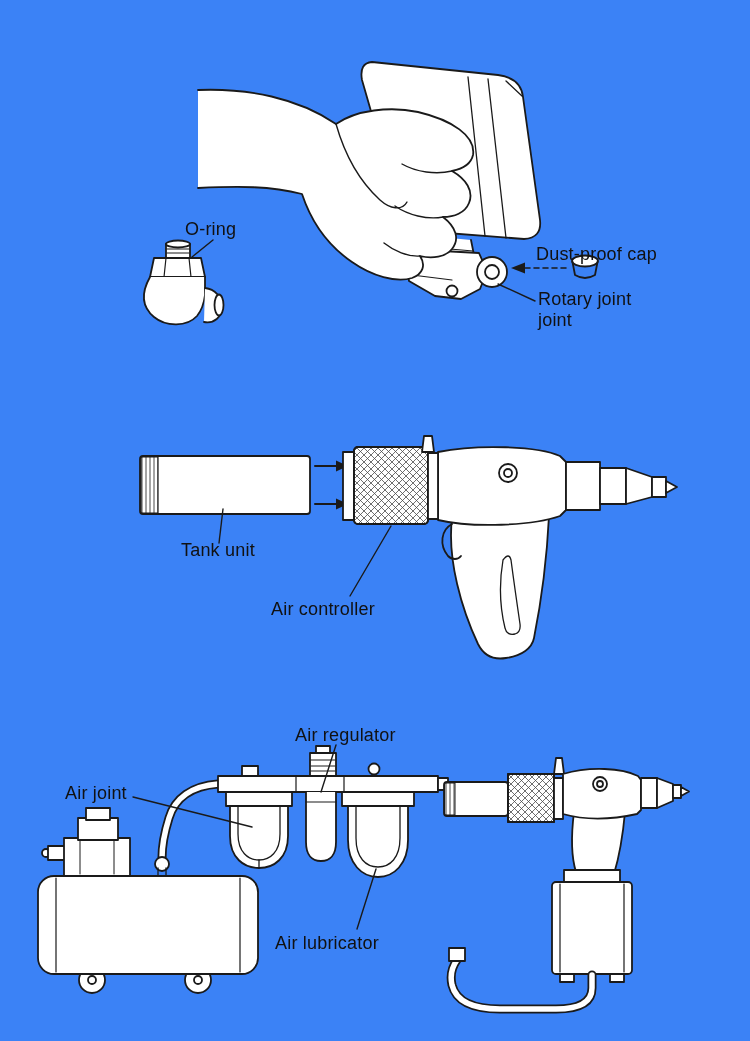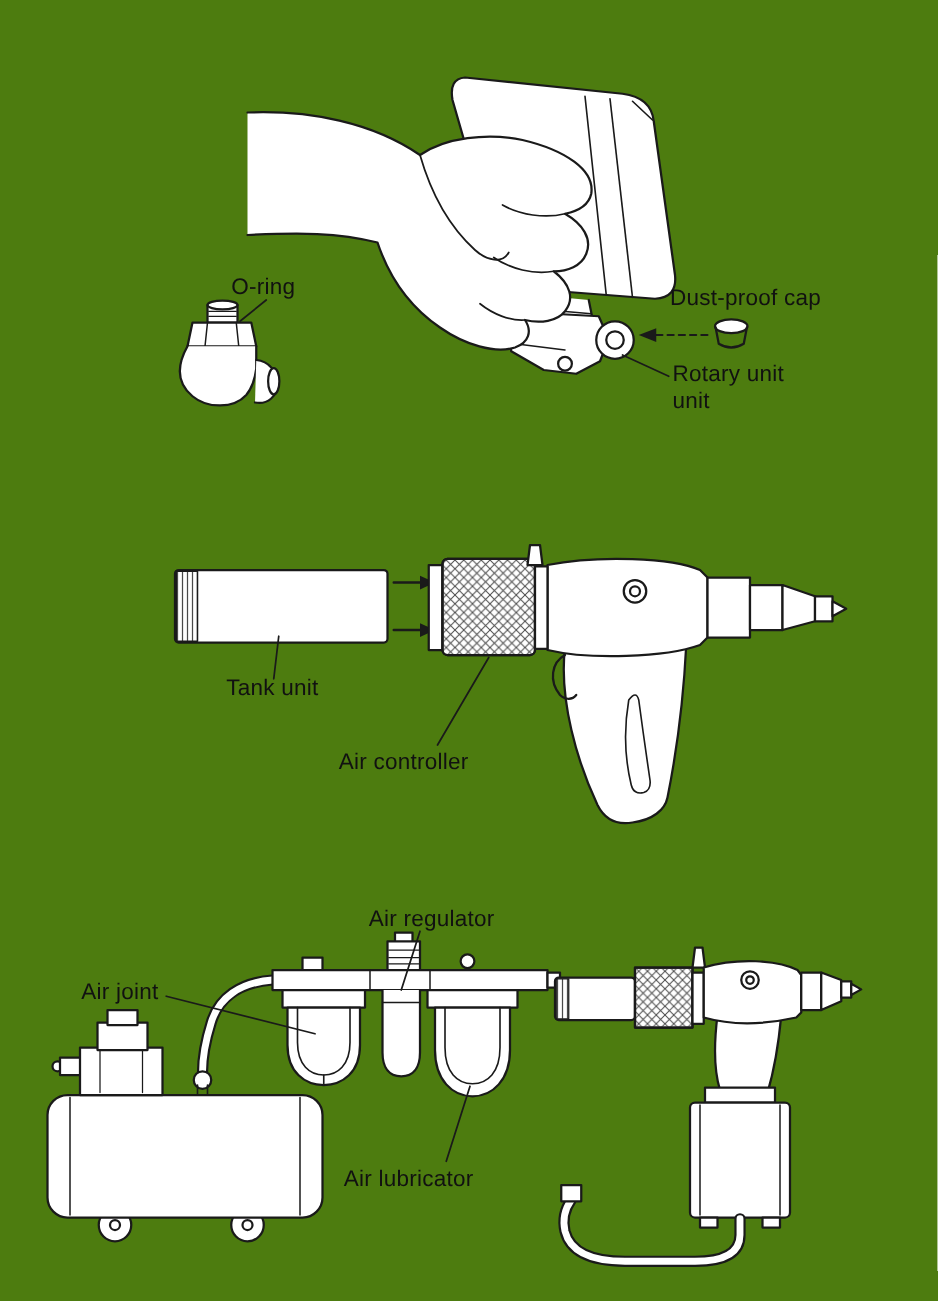--- a/index.html
+++ b/index.html
@@ -1,20 +1,20 @@
 <!DOCTYPE html>
 <html><head>
 <meta charset="utf-8">
 <style>
   * { margin:0; padding:0; box-sizing:border-box; }
   html,body { background:#ffffff; }
   .canvas {
     position:relative;
     width:750px; height:1041px;
-    background:#4d7c0f;
+    background:#3b82f6;
     overflow:hidden;
     font-family:"Liberation Sans", sans-serif;
   }
   .canvas svg { position:absolute; left:0; top:0; }
   .label {
     position:absolute;
     font-size:18px;
     color:#111111;
     letter-spacing:0.2px;
     white-space:nowrap;
@@ -187,21 +187,21 @@
         <path d="M219,543 L223,509"></path>
         <path d="M350,596 L391,526"></path>
         <path d="M336,745 L321,792"></path>
         <path d="M133,797 L252,827"></path>
         <path d="M357,929 L376,869"></path>
       </g>
     </g>
   </svg>
 
   <div class="label" style="left:185px; top:219px">O-ring</div>
-  <div class="label" style="left:536px; top:228px">Dust-proof cap</div>
-  <div class="label wrap" style="left:538px; top:289px; width:112px">Rotary unit unit</div>
+  <div class="label" style="left:536px; top:244px">Dust-proof cap</div>
+  <div class="label wrap" style="left:538px; top:289px; width:112px">Rotary joint joint</div>
   <div class="label" style="left:181px; top:540px">Tank unit</div>
   <div class="label" style="left:271px; top:599px">Air controller</div>
   <div class="label" style="left:295px; top:725px">Air regulator</div>
   <div class="label" style="left:65px;  top:783px">Air joint</div>
   <div class="label" style="left:275px; top:933px">Air lubricator</div>
 
 </div>
 
 </body></html>

